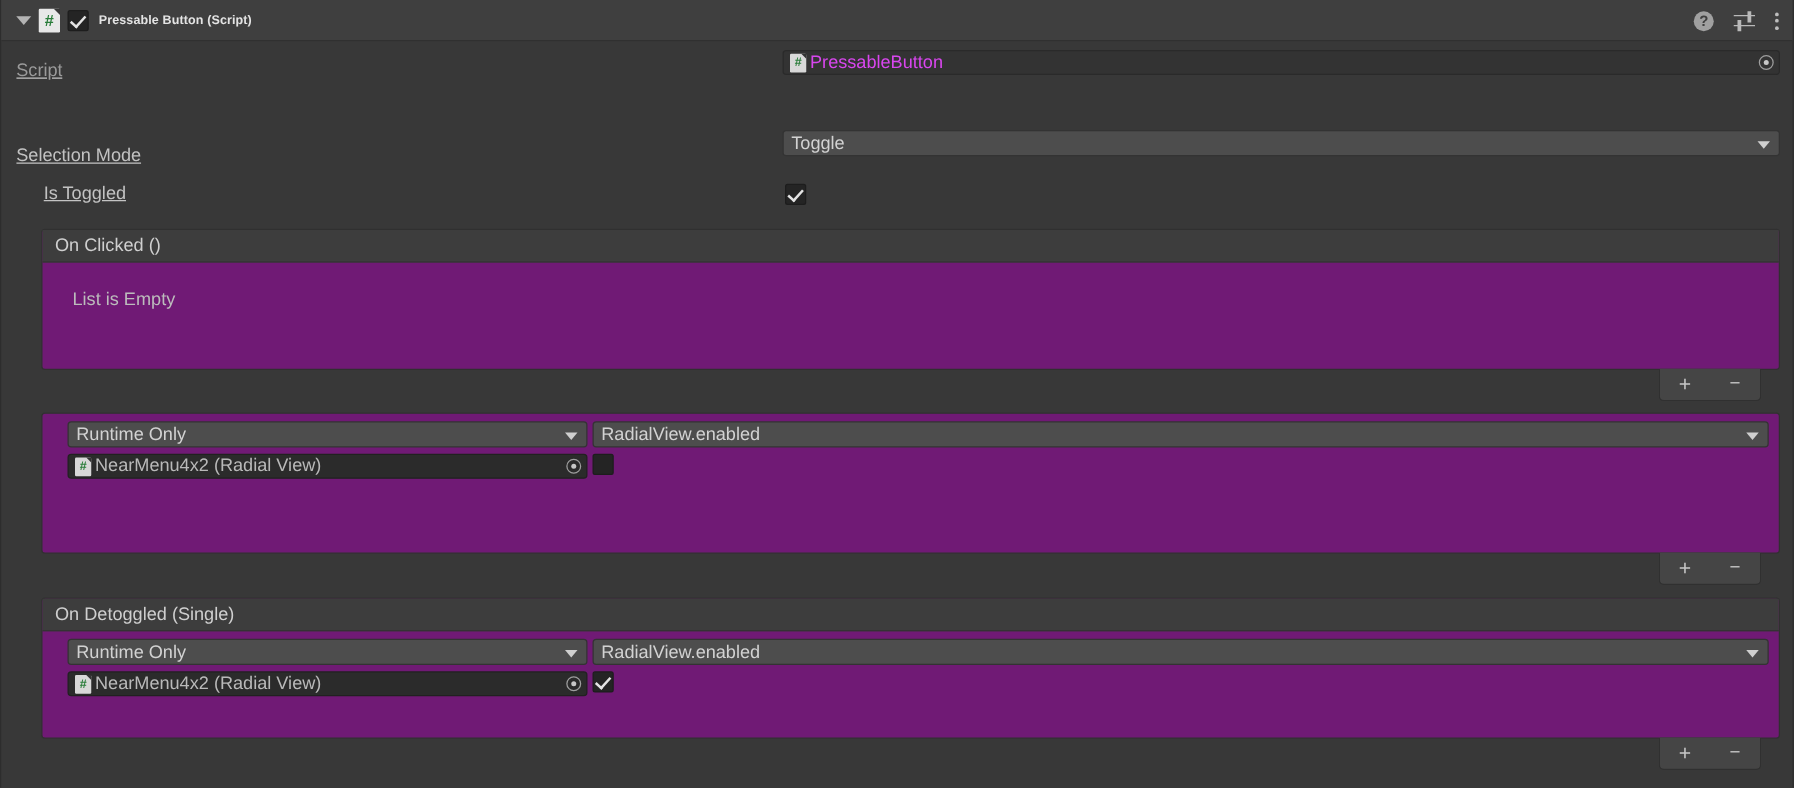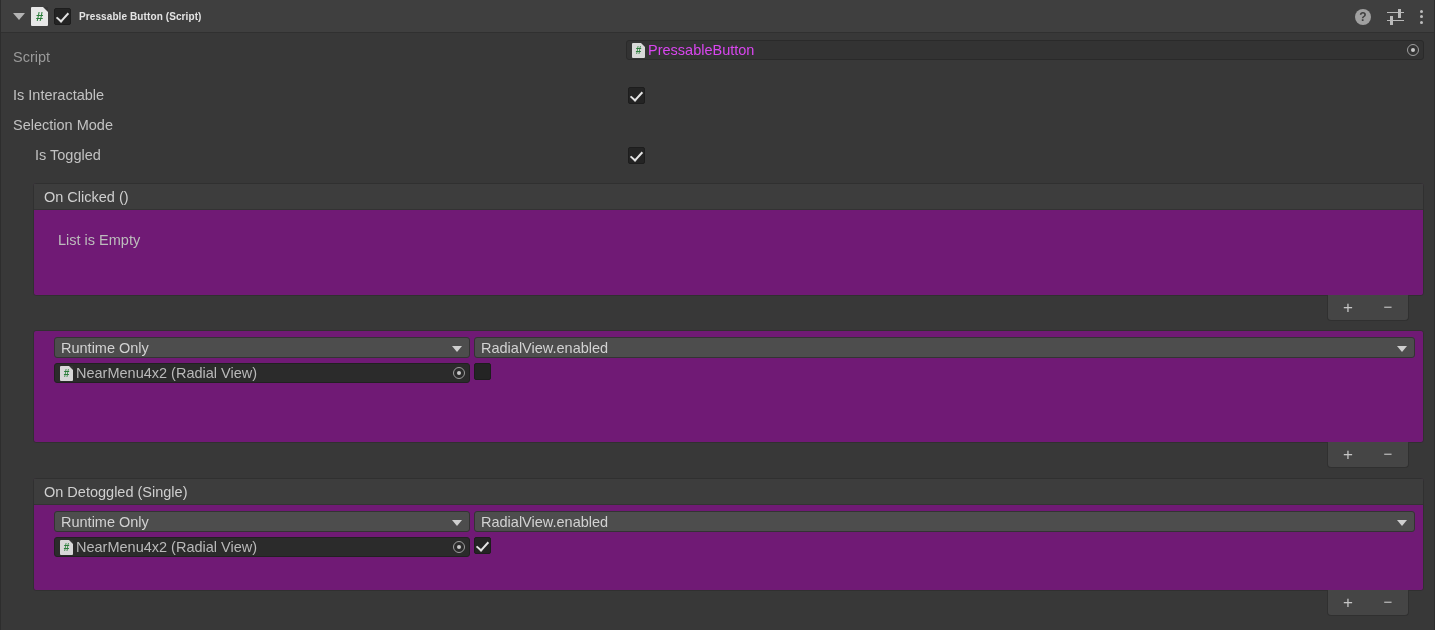--- a/index.html
+++ b/index.html
@@ -151,20 +151,21 @@
   .icon-kebab span:nth-child(2) { top: 6.5px; }
   .icon-kebab span:nth-child(3) { top: 12px; }
 
   
   .row {
     display: flex;
     align-items: center;
     height: 22px;
     padding-left: 12px;
     box-sizing: border-box;
+    text-decoration: underline;
   }
   .row-script { height: 30px; padding-top: 3px; }
   .label {
     color: #c2c2c2;
     white-space: nowrap;
     overflow: hidden;
   }
   .label.dim { color: #9a9a9a; }
   .label.indent { padding-left: 22px; }
   .field-col {
@@ -365,29 +366,29 @@
       <div class="objfield disabled">
         <div class="oi">#</div>
         <div class="otext">PressableButton</div>
         <div class="picker">
             <div class="ring"></div>
           </div>
       </div>
     </div>
   </div>
 
-  <div class="row" style="position:absolute; left:0; right:0; top:84px;">
-    <div class="label">Is Interactable</div>
-    <div style="position:absolute; left:627px;">
-      <div class="cb checked"></div>
-    </div>
-  </div>
 
   <div class="row" style="position:absolute; left:0; right:0; top:114px;">
     <div class="label">Selection Mode</div>
+    <div class="field-col" style="top:-10px;">
+      <div class="dropdown">
+        <div class="dtext">Toggle</div>
+        <div class="arrow"></div>
+      </div>
+    </div>
   </div>
 
   <div class="row" style="position:absolute; left:0; right:0; top:144px;">
     <div class="label indent">Is Toggled</div>
     <div style="position:absolute; left:627px;">
       <div class="cb checked"></div>
     </div>
   </div>
 
   <div class="evt-box" style="top:183px; height:113px;">

